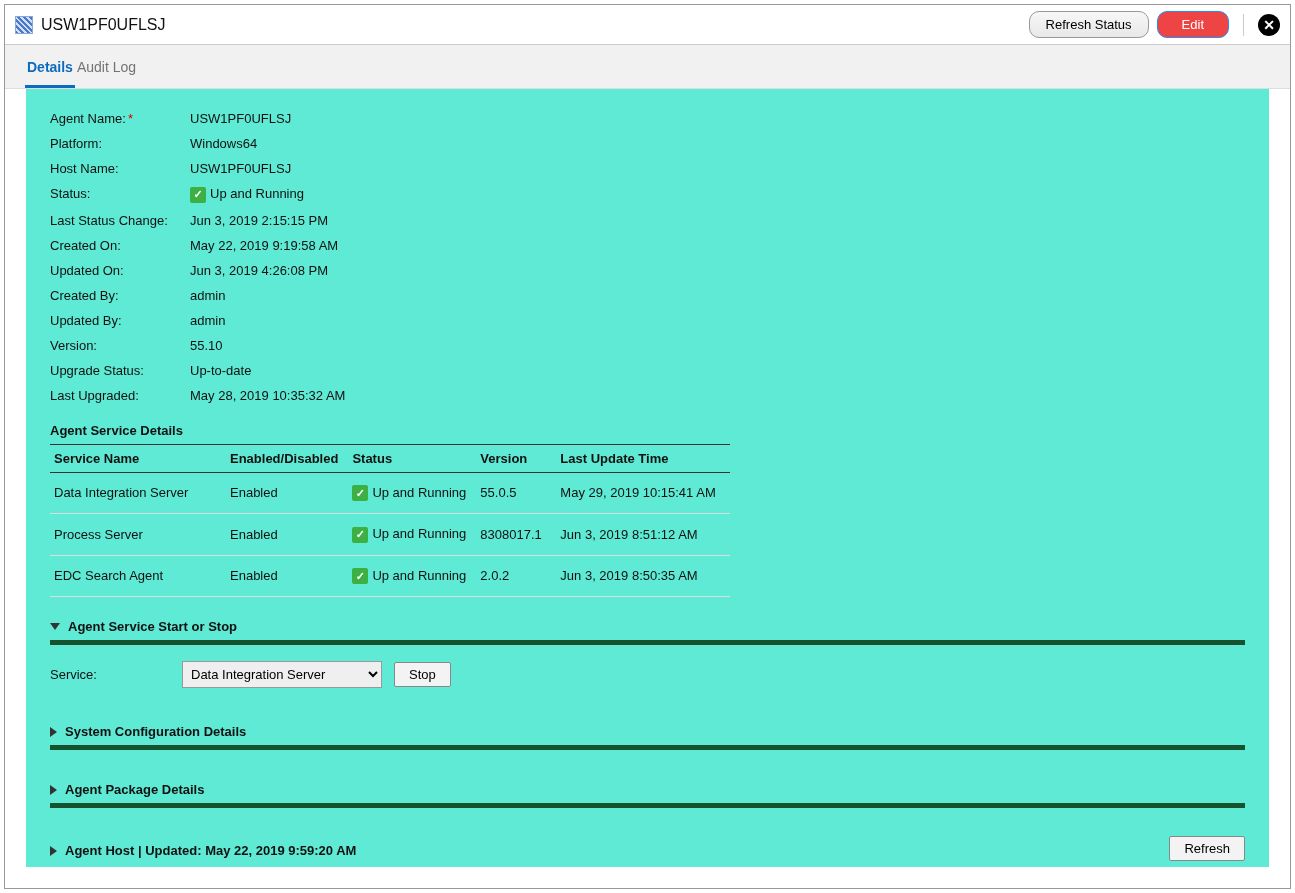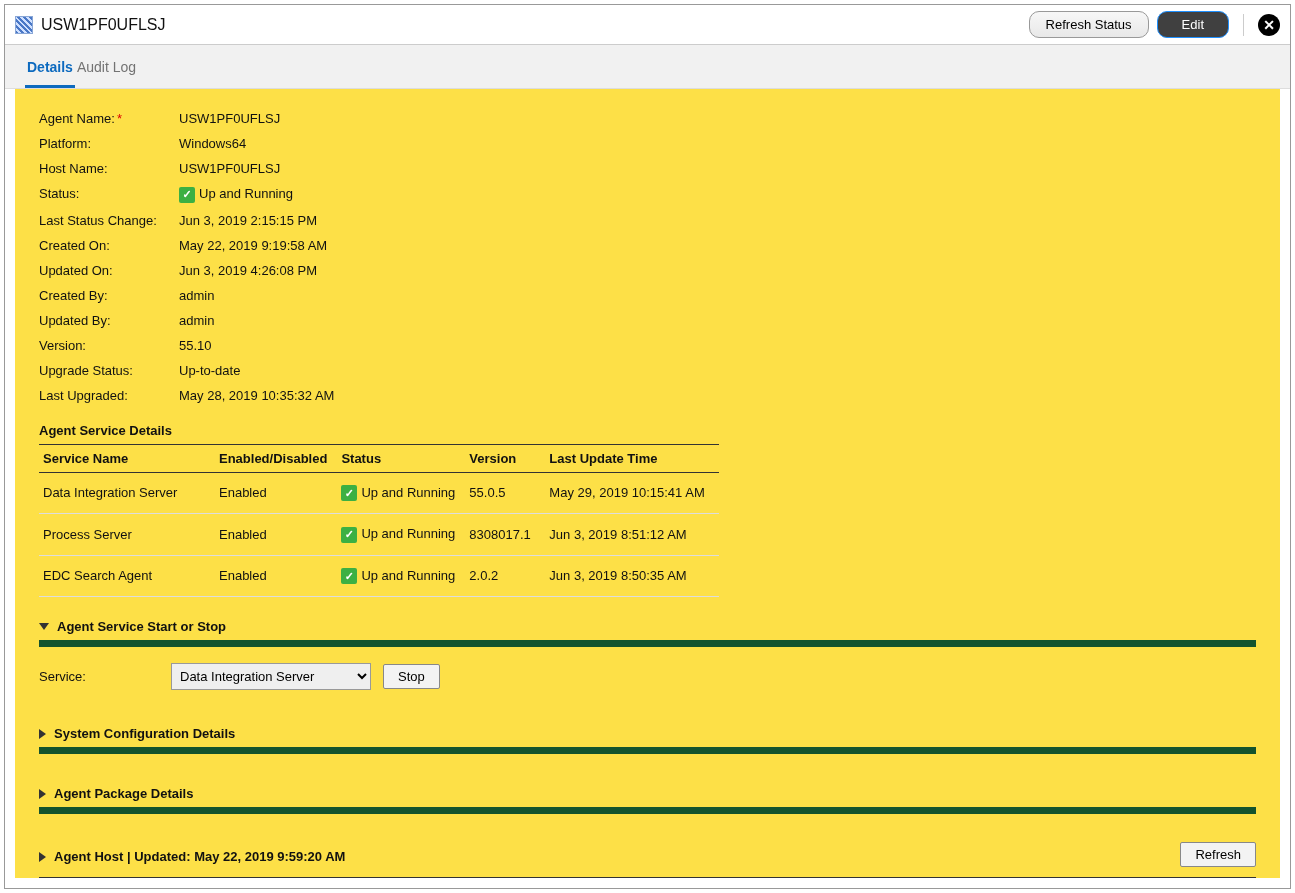--- a/index.html
+++ b/index.html
@@ -34,21 +34,21 @@
   .header-spacer { flex: 1; }
   .btn {
     padding: 5px 16px;
     font-size: 13px;
     border: 1px solid #999;
     border-radius: 10px;
     background: linear-gradient(#f7f7f7,#e8e8e8);
     cursor: pointer;
   }
   .btn-primary {
-    background: #404040;
+    background: #ef4444;
     color: #fff;
     border: 1px solid #1e90ff;
     padding: 5px 24px;
   }
   .header-divider {
     width:1px; height:22px; background:#ccc; margin:0 6px;
   }
   .close-circle {
     width: 22px; height: 22px; border-radius: 50%;
     background:#000; color:#fff; display:flex;
@@ -69,22 +69,22 @@
   }
   .tab.active {
     color:#0d6abf;
     font-weight:bold;
     border-bottom: 3px solid #0d6abf;
   }
   .content {
     flex:1;
     overflow:auto;
     padding: 22px 24px;
-    background:#fde047;
-    margin: 10px;
+    background:#5eead4;
+    margin: 21px;
     margin-top:0;
   }
   .field-row {
     display:flex;
     margin-bottom: 10px;
     font-size: 13px;
   }
   .field-label {
     width: 140px;
   }
@@ -111,21 +111,21 @@
     font-weight:bold;
   }
   table.svc td {
     border-bottom:1px solid #ddd;
     padding: 12px 14px 12px 0;
     white-space:nowrap;
   }
   table.svc th:first-child, table.svc td:first-child { padding-left:4px; }
   .collapsible {
     margin-top: 22px;
-    border-bottom:7px solid #14532d;
+    border-bottom:5px solid #14532d;
     padding-bottom: 6px;
     cursor:pointer;
     display:flex;
     align-items:center;
     gap:8px;
   }
   .collapsible-title { font-weight:bold; }
   .tri {
     width:0;height:0;display:inline-block;
   }

